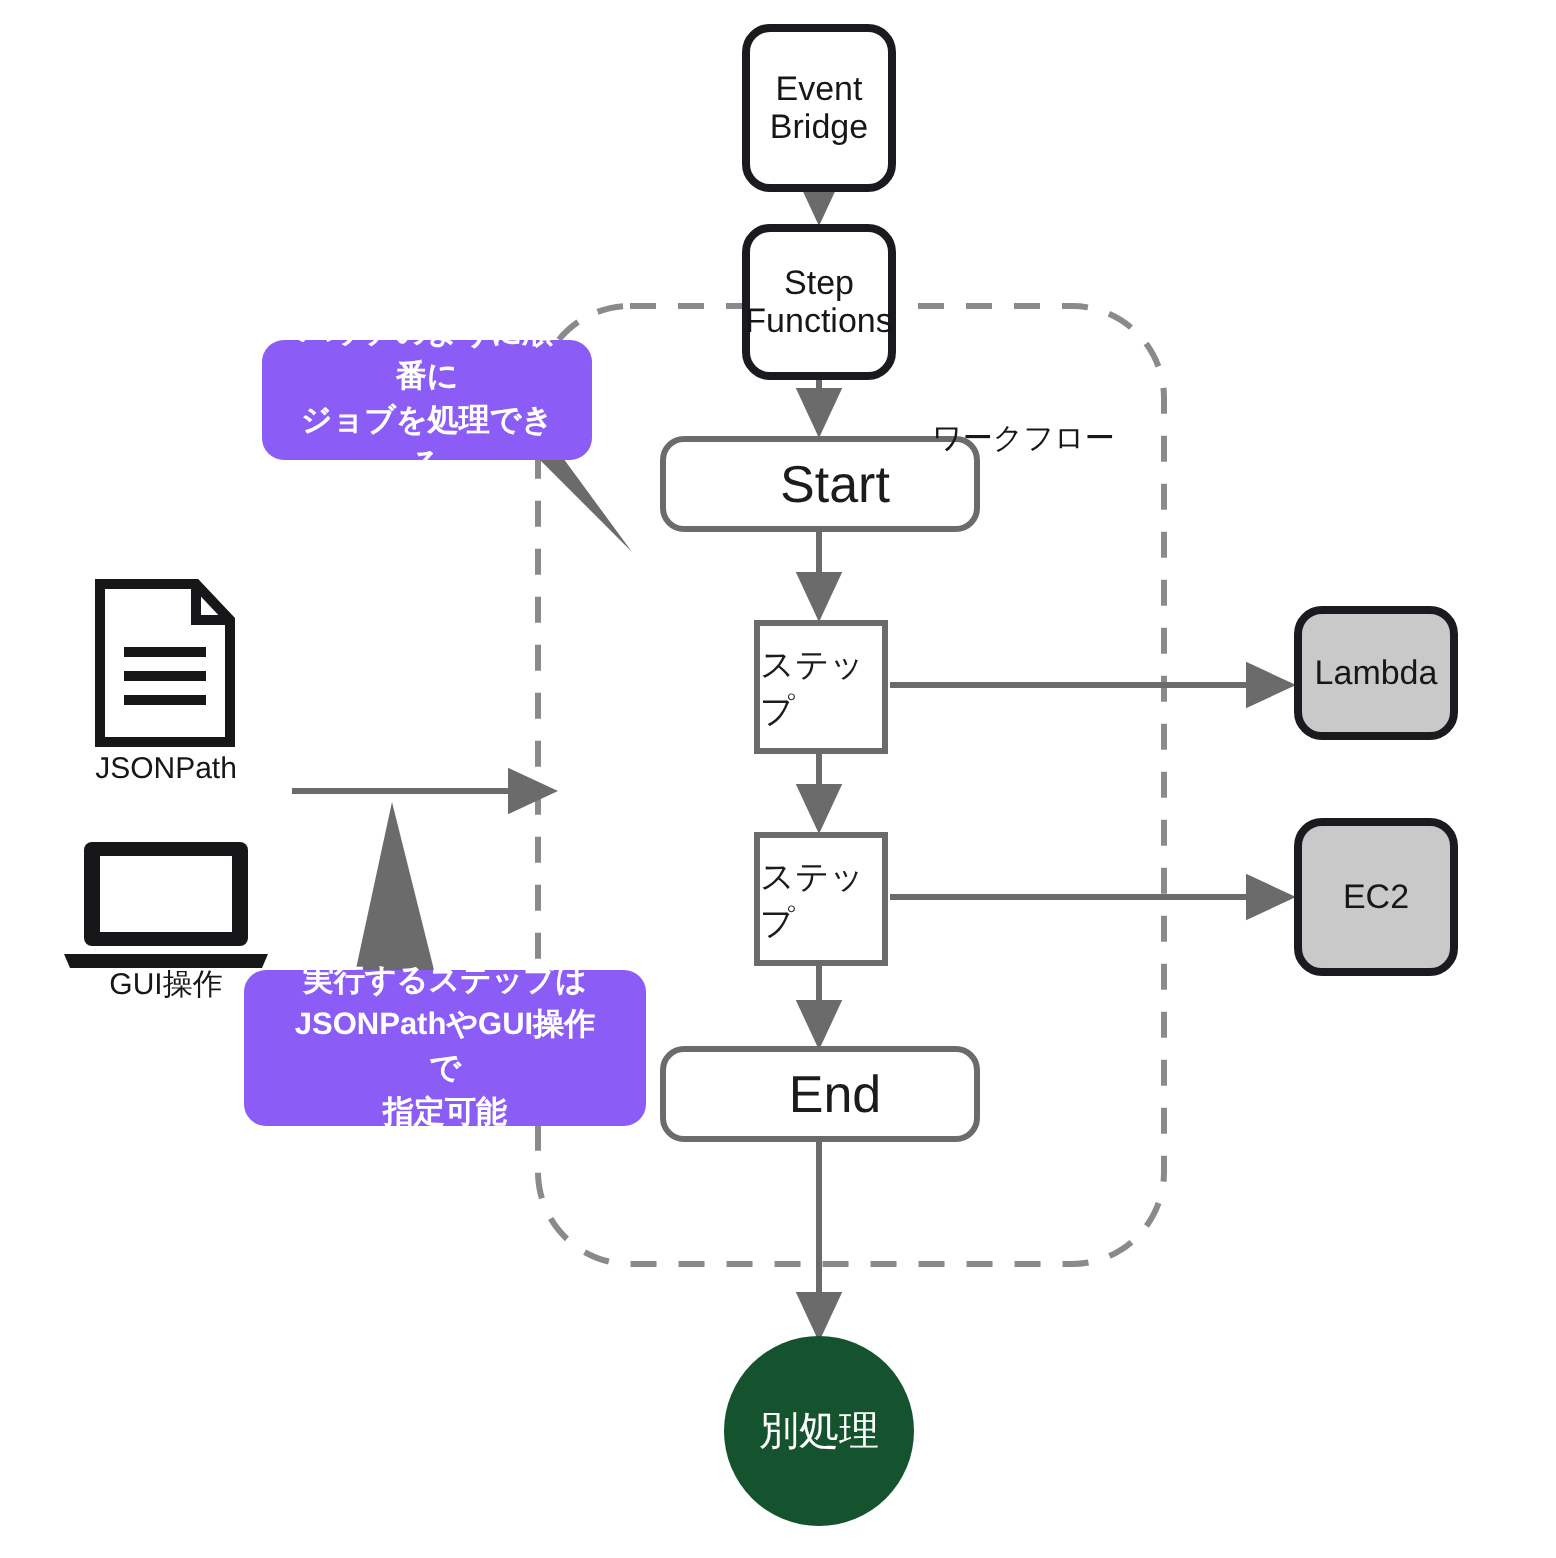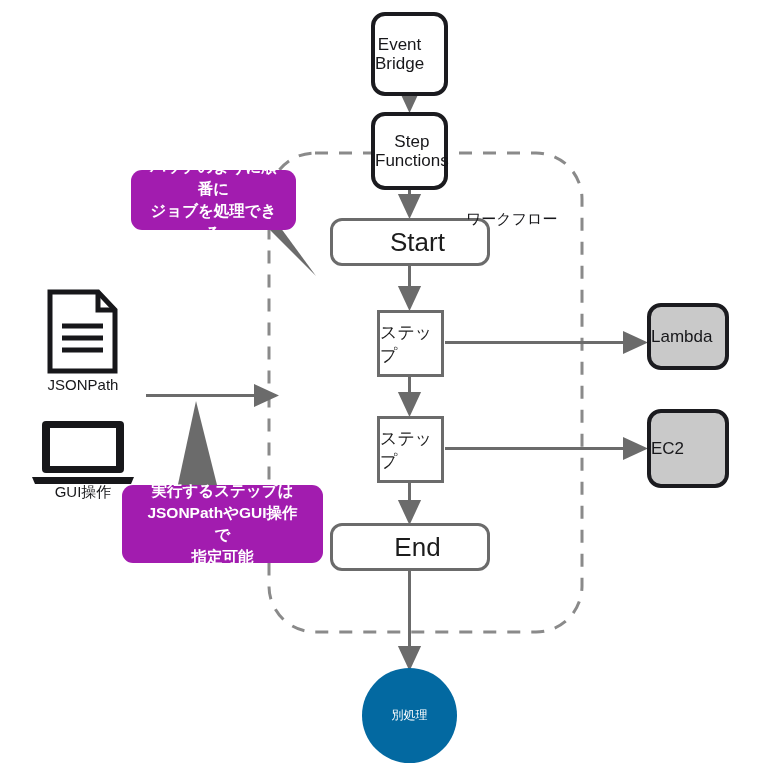--- a/index.html
+++ b/index.html
@@ -23,21 +23,21 @@
   }
   
   .svc-box {
     position: absolute;
     box-sizing: border-box;
     border: 4px solid #1b1b1f;
     border-radius: 14px;
     background: #ffffff;
     display: flex;
     align-items: center;
-    justify-content: flex-start;
+    justify-content: center;
     text-align: center;
     font-size: 17px;
     color: #17171a;
     line-height: 1.14;
     white-space: pre-line;
   }
   .svc-box.filled { background: #c9c9c9; }
 
   
   .flow-pill {
@@ -60,38 +60,38 @@
     background: #ffffff;
     display: flex;
     align-items: center;
     justify-content: center;
     font-size: 17px;
     color: #1c1c1c;
   }
   .circle-node {
     position: absolute;
     border-radius: 50%;
-    background: #0369a1;
-    display: flex;
-    align-items: center;
-    justify-content: center;
-    font-size: 12px;
+    background: #14532d;
+    display: flex;
+    align-items: center;
+    justify-content: center;
+    font-size: 20px;
     color: #ffffff;
   }
   .region-caption {
     position: absolute;
     font-size: 15px;
     color: #17171a;
     white-space: nowrap;
   }
   
   .callout {
     position: absolute;
     box-sizing: border-box;
-    background: #a21caf;
+    background: #8b5cf6;
     border-radius: 11px;
     color: #ffffff;
     font-size: 15.5px;
     font-weight: bold;
     line-height: 1.42;
     text-align: center;
     display: flex;
     align-items: center;
     justify-content: center;
     white-space: pre-line;

